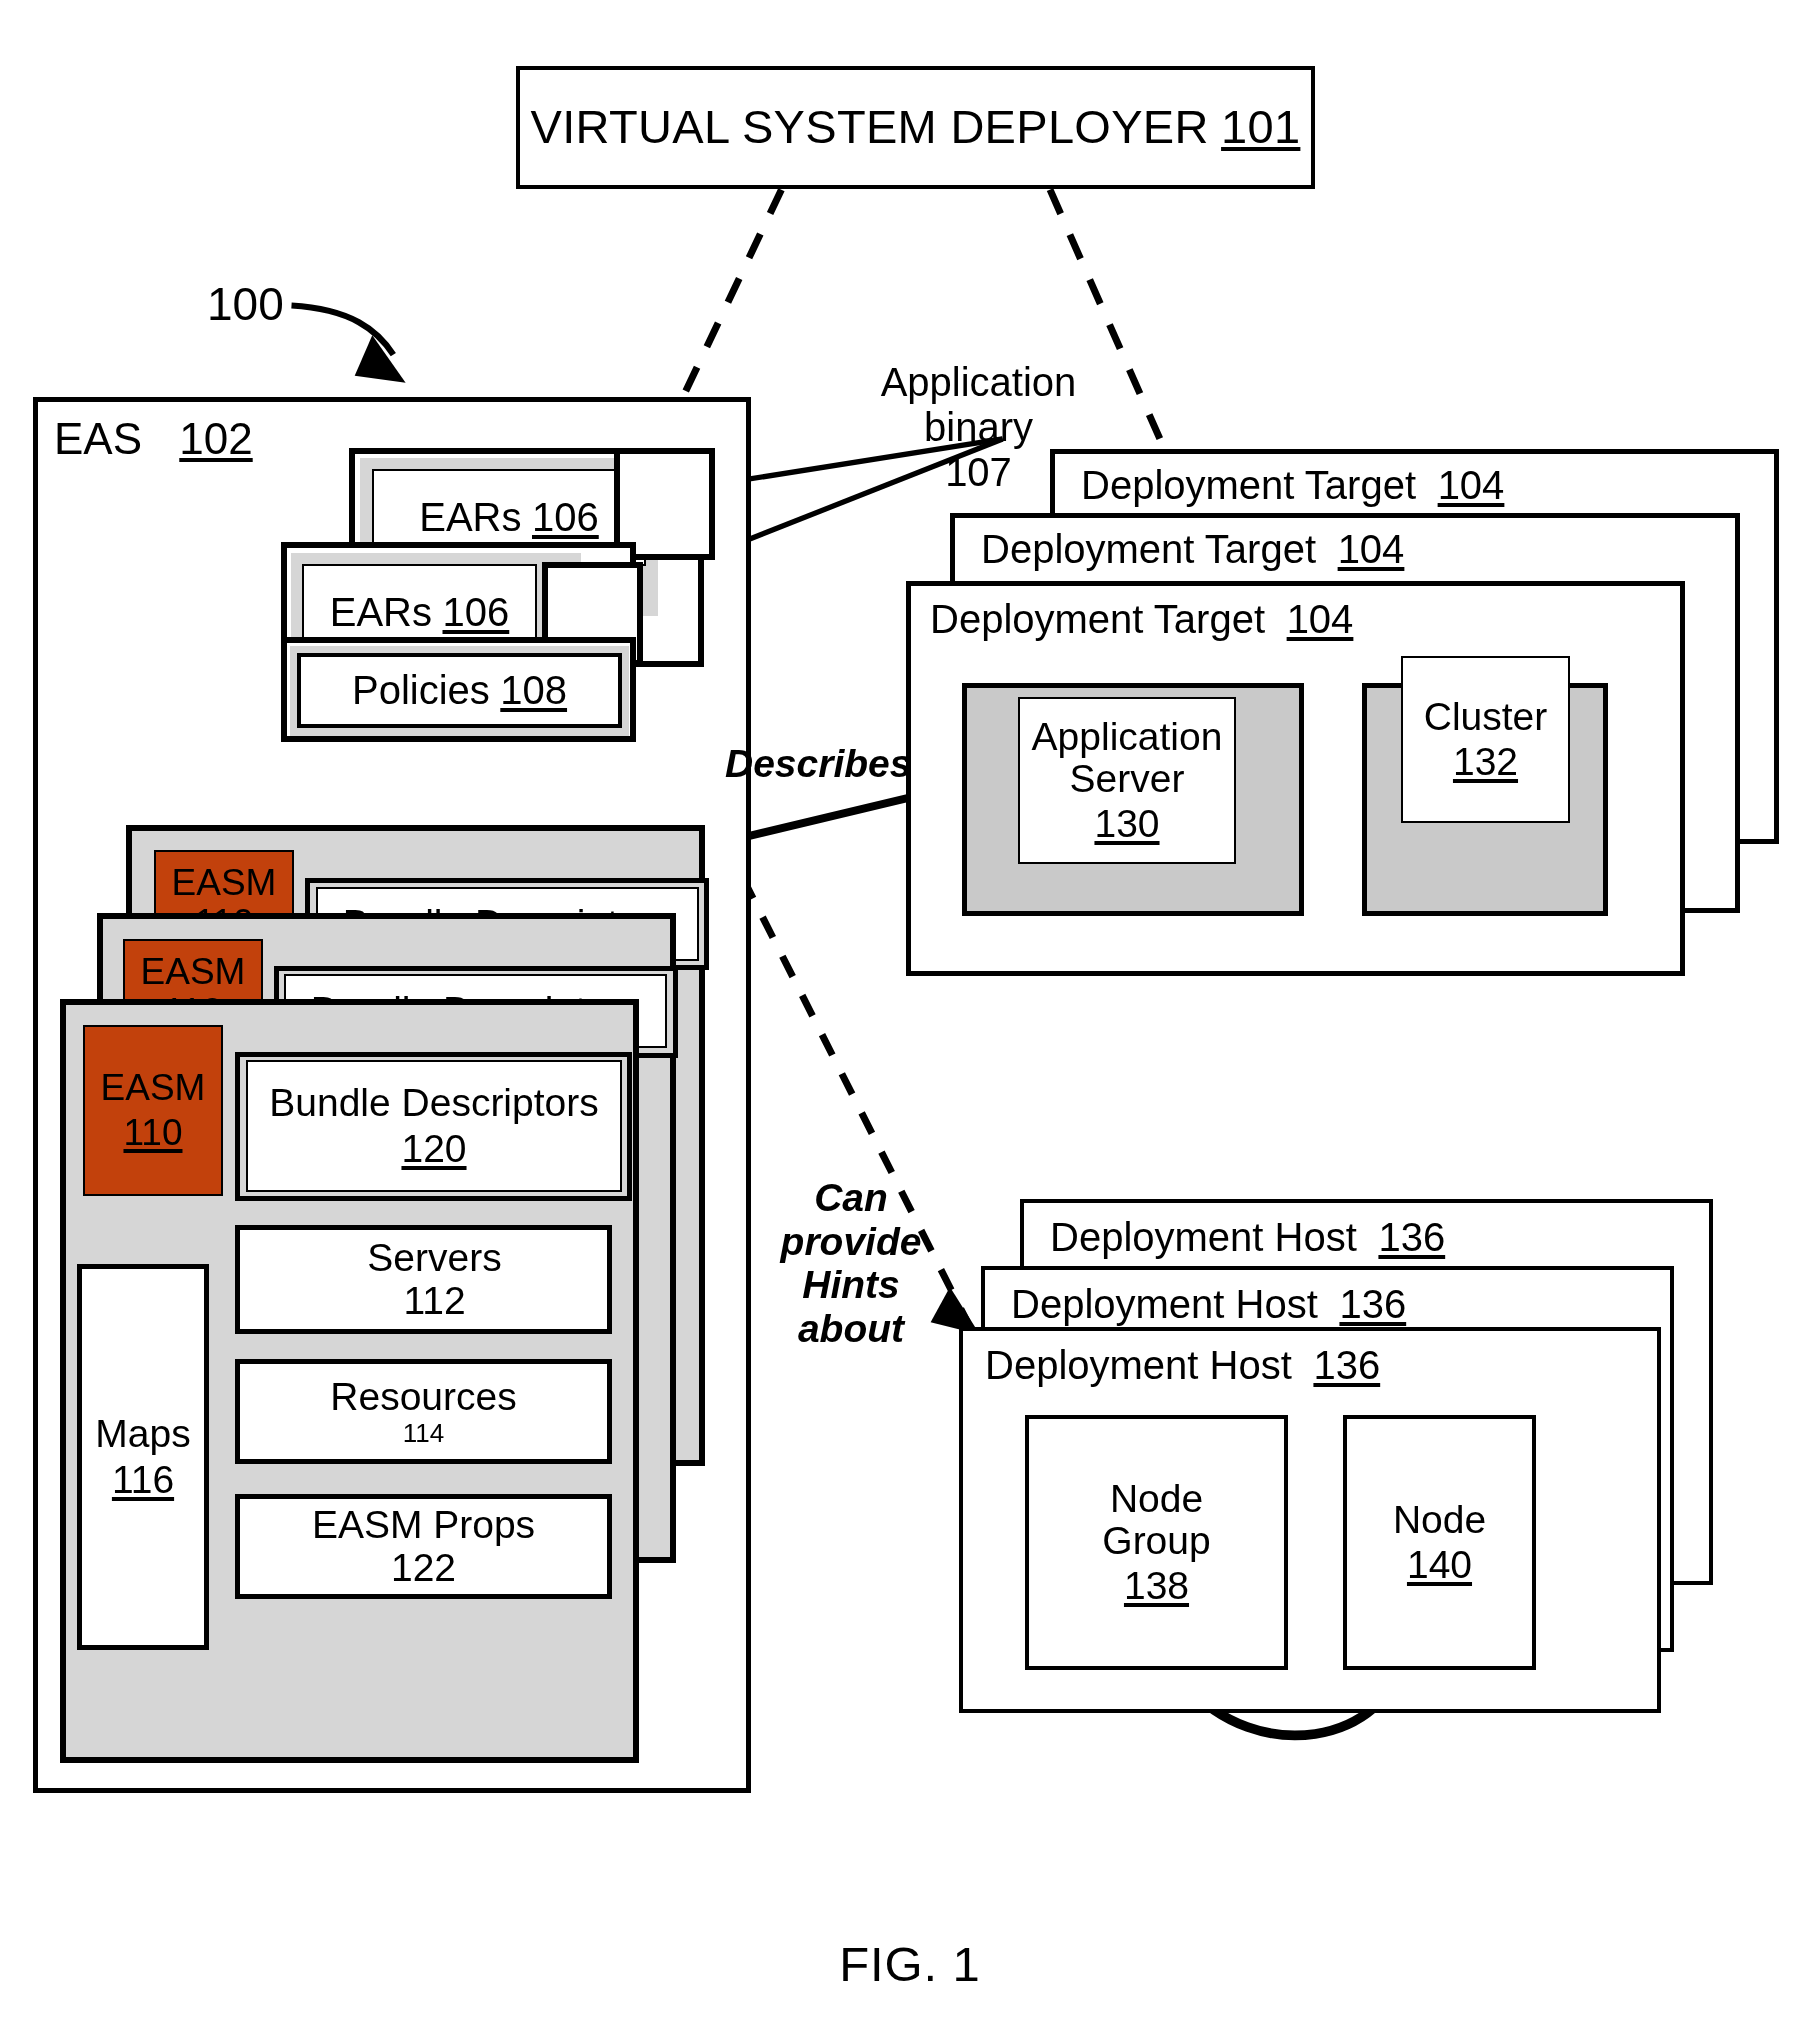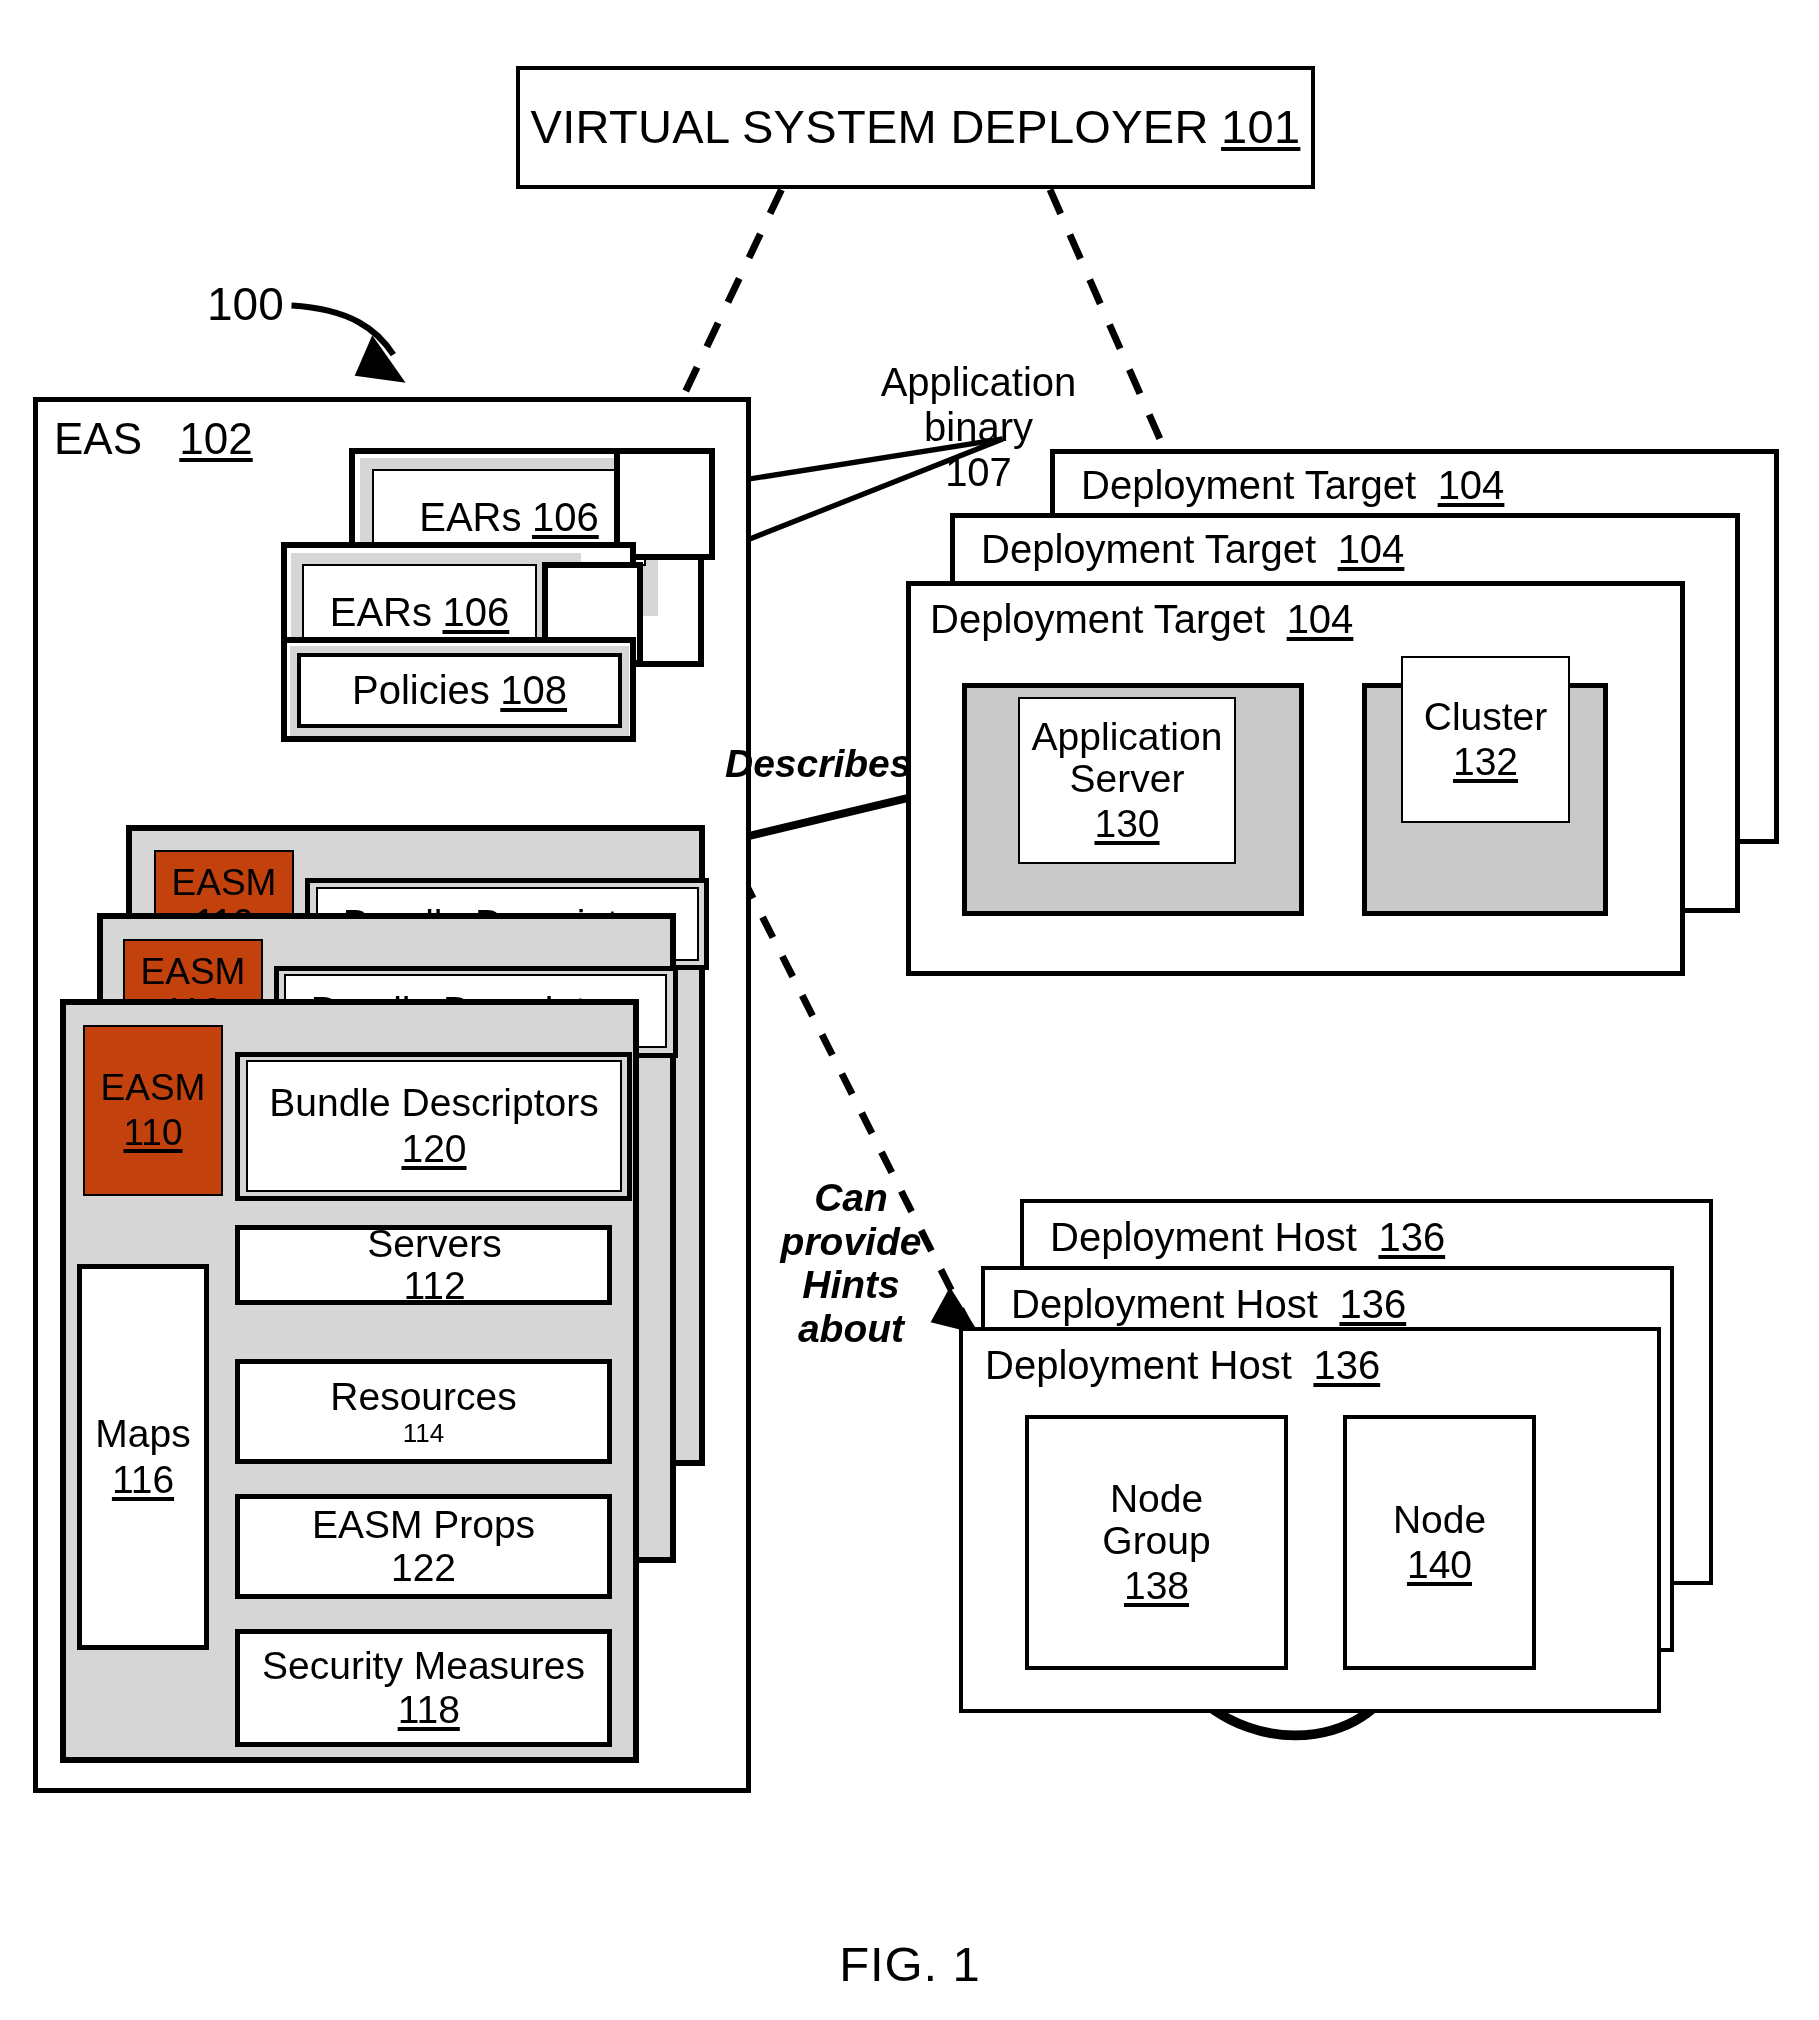--- a/index.html
+++ b/index.html
@@ -55,21 +55,21 @@
   .bd-card{border:5.3px solid #000;background:#d6d6d6;}
   #bd3{left:305px;top:878px;width:404px;height:92px;}
   #bd3-in{left:316px;top:887px;width:383px;height:74px;border:2.6px solid #000;background:#fff;}
   #bd2{left:274px;top:966px;width:404px;height:92px;}
   #bd2-in{left:284px;top:974px;width:383px;height:74px;border:2.6px solid #000;background:#fff;}
   #bd1{left:235px;top:1052px;width:397px;height:149px;}
   #bd1-in{left:246px;top:1060px;width:376px;height:132px;border:2.6px solid #000;background:#fff;}
   #maps-box{left:77px;top:1264px;width:132px;height:386px;border:5.3px solid #000;background:#fff;}
 
   .feat{position:absolute;box-sizing:border-box;border:5.3px solid #000;background:#fff;}
-  #servers{left:235px;top:1225px;width:377px;height:80px;padding-left:22px;}
+  #servers{left:235px;top:1225px;width:377px;height:109px;padding-left:22px;}
   #resources{left:235px;top:1359px;width:377px;height:105px;}
   #props{left:235px;top:1494px;width:377px;height:105px;}
   #security{left:235px;top:1629px;width:377px;height:118px;}
 
   
   #dt3{left:1050px;top:449px;width:729px;height:395px;border:5.3px solid #000;background:#fff;}
   #dt2{left:950px;top:513px;width:790px;height:400px;border:5.3px solid #000;background:#fff;}
   #dt1{left:906px;top:581px;width:779px;height:395px;border:5.3px solid #000;background:#fff;}
   .dt-title{font-size:40px;}
 
@@ -225,26 +225,20 @@
       <div style="font-size:39px">Resources</div>
       <div style="font-size:26px">114</div>
     </div>
   </div>
   <div class="feat ctr" id="props">
     <div>
       <div style="font-size:39px">EASM Props</div>
       <div style="font-size:39px">122</div>
     </div>
   </div>
-  <div class="feat ctr" id="security">
-    <div style="font-size:39px;line-height:1.12">
-      <span>Security Measures</span>
-      <span class="u" style="margin-left:10.5px">118</span>
-    </div>
-  </div>
 
   <div class="lbl" id="appbin">
     <div>Application</div>
     <div>binary</div>
     <div>107</div>
   </div>
 
   <div class="lbl" id="dt3"></div>
   <div class="lbl dt-title" style="left:1081px;top:463px">
     <span>Deployment Target</span>

